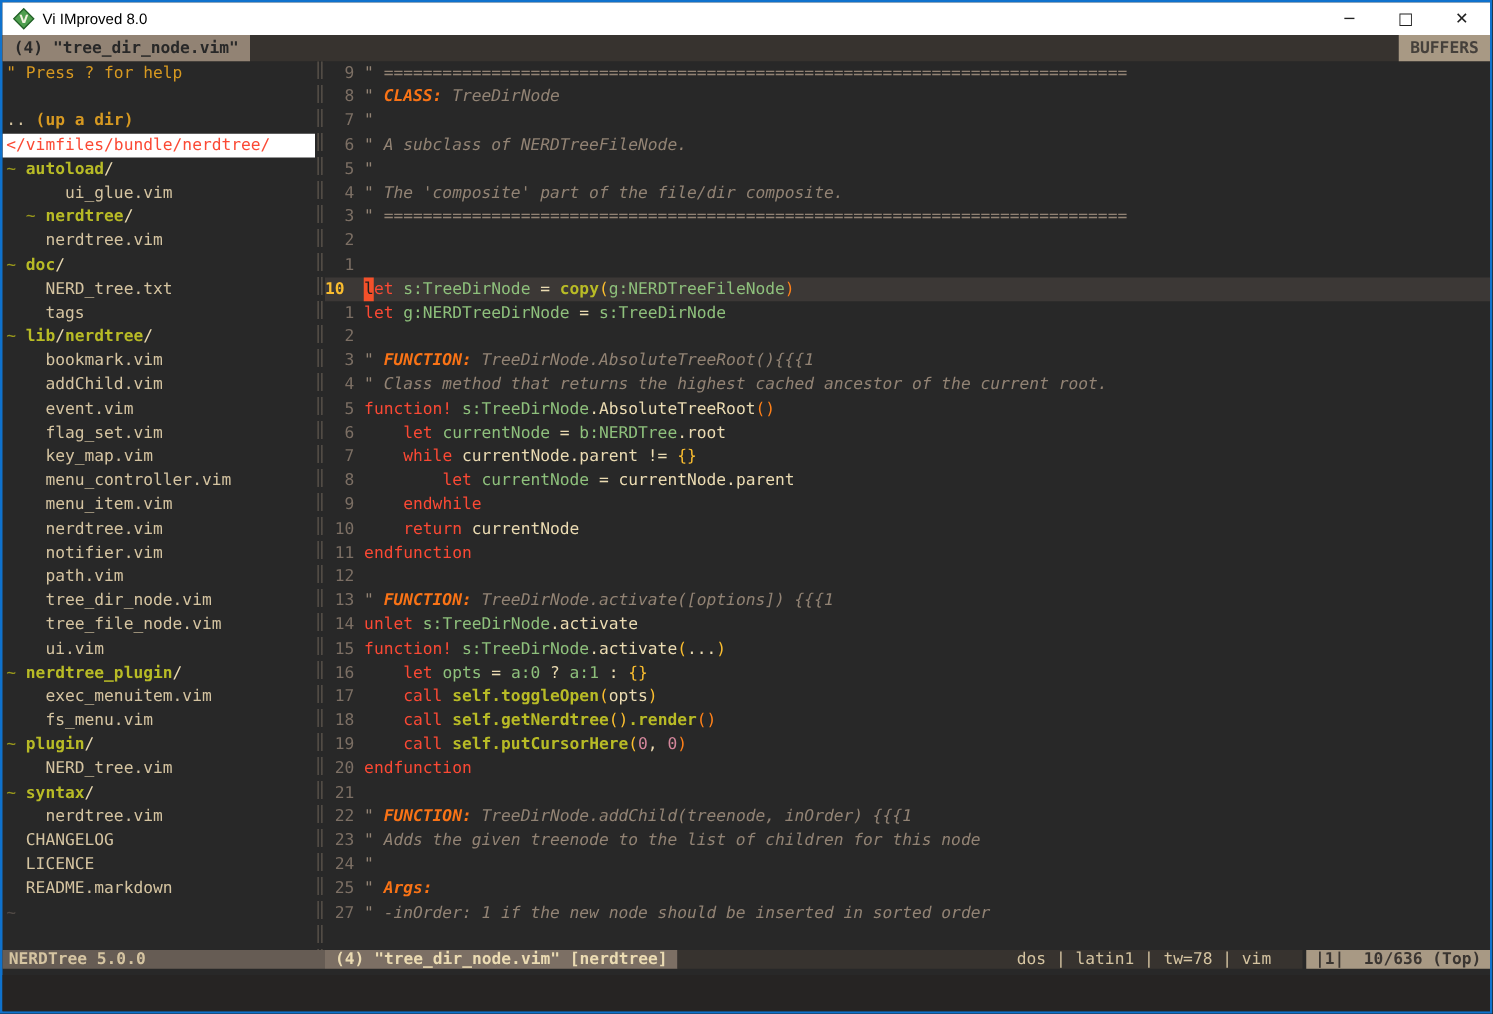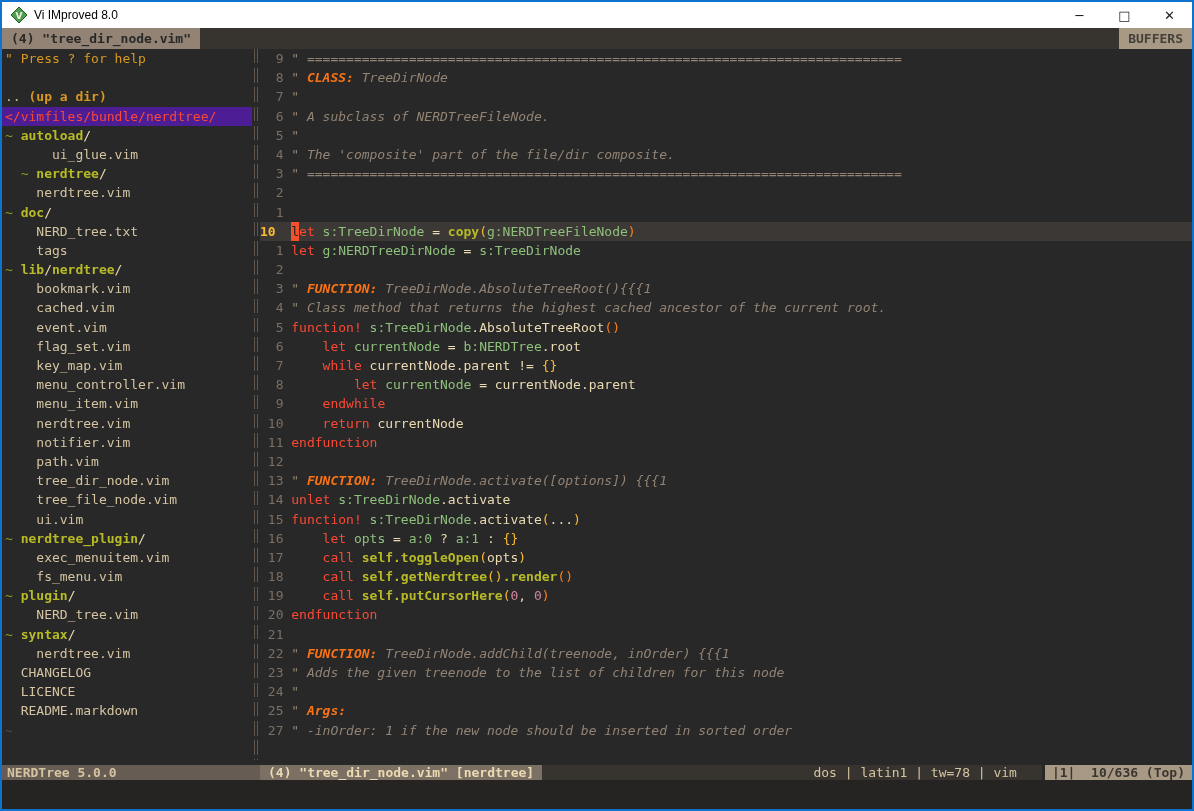--- a/index.html
+++ b/index.html
@@ -38,21 +38,21 @@
   .buffers-label {
     background:#a89984; color:#45403b; font-weight:bold;
     padding:0 9px; display:flex; align-items:center;
   }
   
   .main { flex:0 0 auto; height:711px; display:flex; overflow:hidden; font-size:13px; }
   .tree {
     width:250px; overflow:hidden; padding-left:3px; flex:0 0 auto;
   }
   .trow { height:19.2px; line-height:19.2px; white-space:pre; }
-  .trow.rootline { background:#4c1d95; margin-left:-3px; padding-left:3px; }
+  .trow.rootline { background:#ffffff; margin-left:-3px; padding-left:3px; }
   .vsep { width:8px; position:relative; flex:0 0 auto; background:#282828; }
   .vsep::before, .vsep::after {
     content:""; position:absolute; top:0; bottom:0; width:1px;
     background:repeating-linear-gradient(180deg,#5f574e 0 14.5px,transparent 14.5px 19.2px);
   }
   .vsep::before { left:2px; } .vsep::after { left:5px; }
   .editor { flex:1 1 auto; overflow:hidden; }
   .erow { height:19.2px; line-height:19.2px; white-space:pre; display:flex; }
   .erow .num {
     width:3ch; text-align:right; color:#7c6f64; flex:0 0 auto; margin-right:1ch;
@@ -74,21 +74,21 @@
   
   .s-help  { color:#d79921; }
   .s-updir { color:#d79921; font-weight:bold; }
   .s-file  { color:#d5c4a1; }
   .s-dir   { color:#b8bb26; font-weight:bold; }
   .s-slash { color:#ebdbb2; }
   .s-tilde { color:#98971a; }
   .s-root  { color:#fb4934; }
   .s-nontext { color:#504945; }
   
-  .statusbar { height:20px; flex:0 0 auto; display:flex; font-size:13px; align-items:flex-end; }
+  .statusbar { height:20px; flex:0 0 auto; display:flex; font-size:13px; align-items:flex-start; }
   .st-nerdtree {
     width:258px; flex:0 0 auto; background:#665c54; color:#d5c4a1; font-weight:bold;
     display:flex; align-items:center; padding-left:5px; white-space:pre;
   }
   .st-buffer {
     background:#7c6f64; color:#ebdbb2; font-weight:bold;
     display:flex; align-items:center; padding:0 8px; white-space:pre;
   }
   .st-fill {
     flex:1 1 auto; background:#37332f; color:#d5c4a1;
@@ -136,21 +136,21 @@
         <div class="trow rootline"><span class="s-root">&lt;/vimfiles/bundle/nerdtree/</span></div>
         <div class="trow"><span class="s-tilde">~ </span><span class="s-dir">autoload</span><span class="s-slash">/</span></div>
         <div class="trow"><span class="s-file">      ui_glue.vim</span></div>
         <div class="trow"><span class="s-tilde">  ~ </span><span class="s-dir">nerdtree</span><span class="s-slash">/</span></div>
         <div class="trow"><span class="s-file">    nerdtree.vim</span></div>
         <div class="trow"><span class="s-tilde">~ </span><span class="s-dir">doc</span><span class="s-slash">/</span></div>
         <div class="trow"><span class="s-file">    NERD_tree.txt</span></div>
         <div class="trow"><span class="s-file">    tags</span></div>
         <div class="trow"><span class="s-tilde">~ </span><span class="s-dir">lib</span><span class="s-slash">/</span><span class="s-dir">nerdtree</span><span class="s-slash">/</span></div>
         <div class="trow"><span class="s-file">    bookmark.vim</span></div>
-        <div class="trow"><span class="s-file">    cached.vim</span></div>
+        <div class="trow"><span class="s-file">    addChild.vim</span></div>
         <div class="trow"><span class="s-file">    event.vim</span></div>
         <div class="trow"><span class="s-file">    flag_set.vim</span></div>
         <div class="trow"><span class="s-file">    key_map.vim</span></div>
         <div class="trow"><span class="s-file">    menu_controller.vim</span></div>
         <div class="trow"><span class="s-file">    menu_item.vim</span></div>
         <div class="trow"><span class="s-file">    nerdtree.vim</span></div>
         <div class="trow"><span class="s-file">    notifier.vim</span></div>
         <div class="trow"><span class="s-file">    path.vim</span></div>
         <div class="trow"><span class="s-file">    tree_dir_node.vim</span></div>
         <div class="trow"><span class="s-file">    tree_file_node.vim</span></div>

